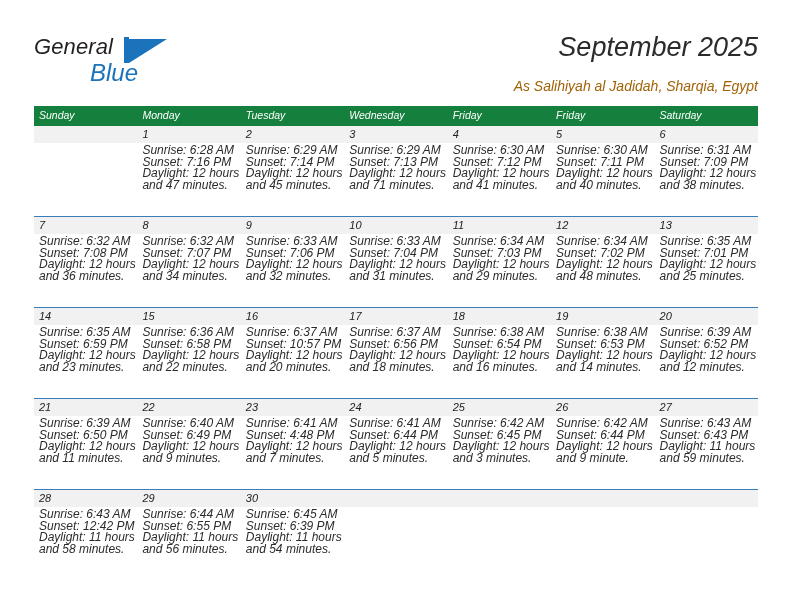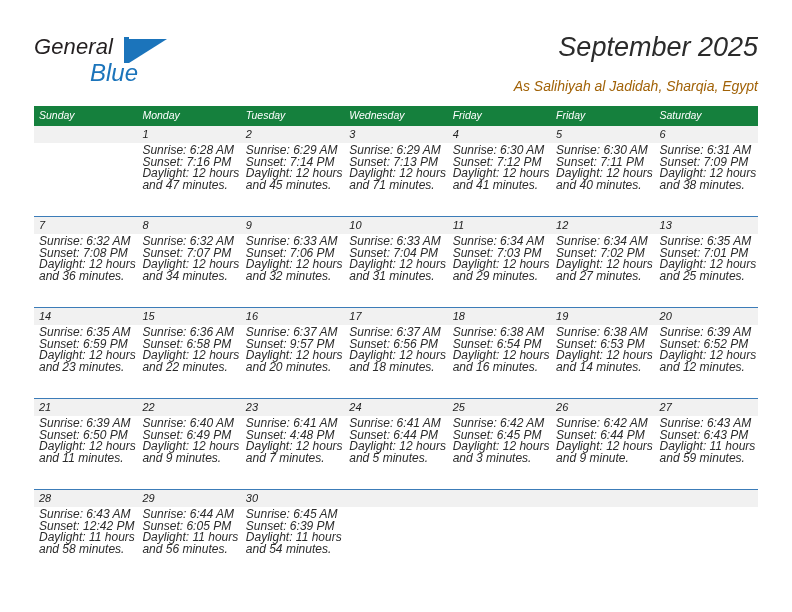--- a/index.html
+++ b/index.html
@@ -322,21 +322,21 @@
           </div>
         </div>
           </td>
         <td>
             <div class="cell">
           <div class="daynum-band">12</div>
           <div class="cell-body">
             <div>Sunrise: 6:34 AM</div>
             <div>Sunset: 7:02 PM</div>
             <div>Daylight: 12 hours</div>
-            <div>and 27 minutes.</div>
+            <div>and 48 minutes.</div>
           </div>
         </div>
           </td>
         <td>
             <div class="cell">
           <div class="daynum-band">13</div>
           <div class="cell-body">
             <div>Sunrise: 6:35 AM</div>
             <div>Sunset: 7:01 PM</div>
             <div>Daylight: 12 hours</div>
@@ -367,21 +367,21 @@
             <div>Daylight: 12 hours</div>
             <div>and 22 minutes.</div>
           </div>
         </div>
           </td>
         <td>
             <div class="cell">
           <div class="daynum-band">16</div>
           <div class="cell-body">
             <div>Sunrise: 6:37 AM</div>
-            <div>Sunset: 9:57 PM</div>
+            <div>Sunset: 10:57 PM</div>
             <div>Daylight: 12 hours</div>
             <div>and 20 minutes.</div>
           </div>
         </div>
           </td>
         <td>
             <div class="cell">
           <div class="daynum-band">17</div>
           <div class="cell-body">
             <div>Sunrise: 6:37 AM</div>
@@ -516,21 +516,21 @@
             <div>Daylight: 11 hours</div>
             <div>and 58 minutes.</div>
           </div>
         </div>
           </td>
         <td>
             <div class="cell">
           <div class="daynum-band">29</div>
           <div class="cell-body">
             <div>Sunrise: 6:44 AM</div>
-            <div>Sunset: 6:05 PM</div>
+            <div>Sunset: 6:55 PM</div>
             <div>Daylight: 11 hours</div>
             <div>and 56 minutes.</div>
           </div>
         </div>
           </td>
         <td>
             <div class="cell">
           <div class="daynum-band">30</div>
           <div class="cell-body">
             <div>Sunrise: 6:45 AM</div>

